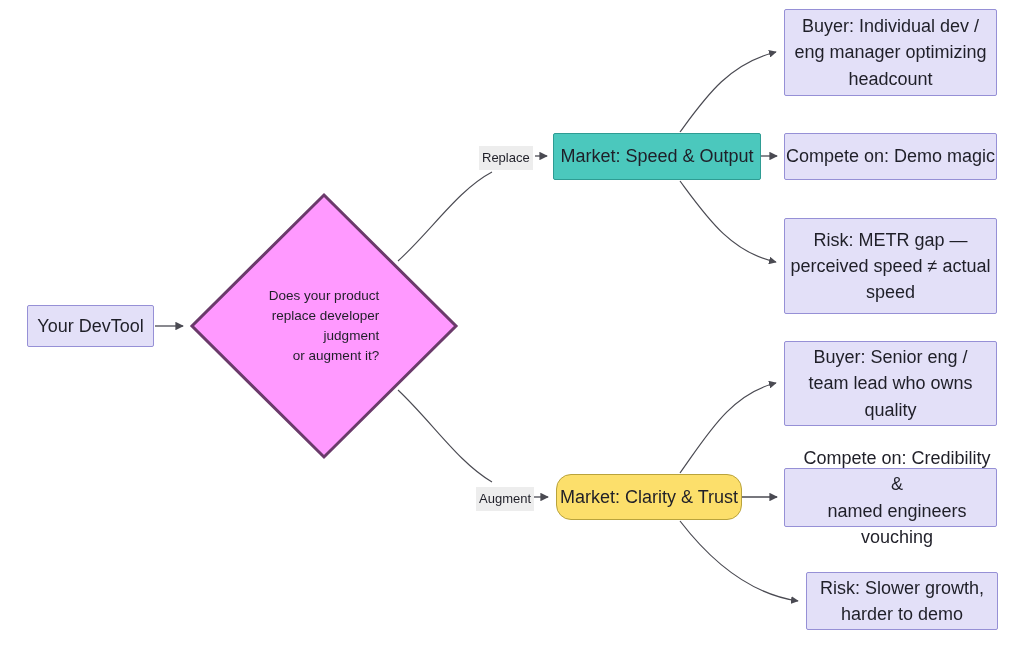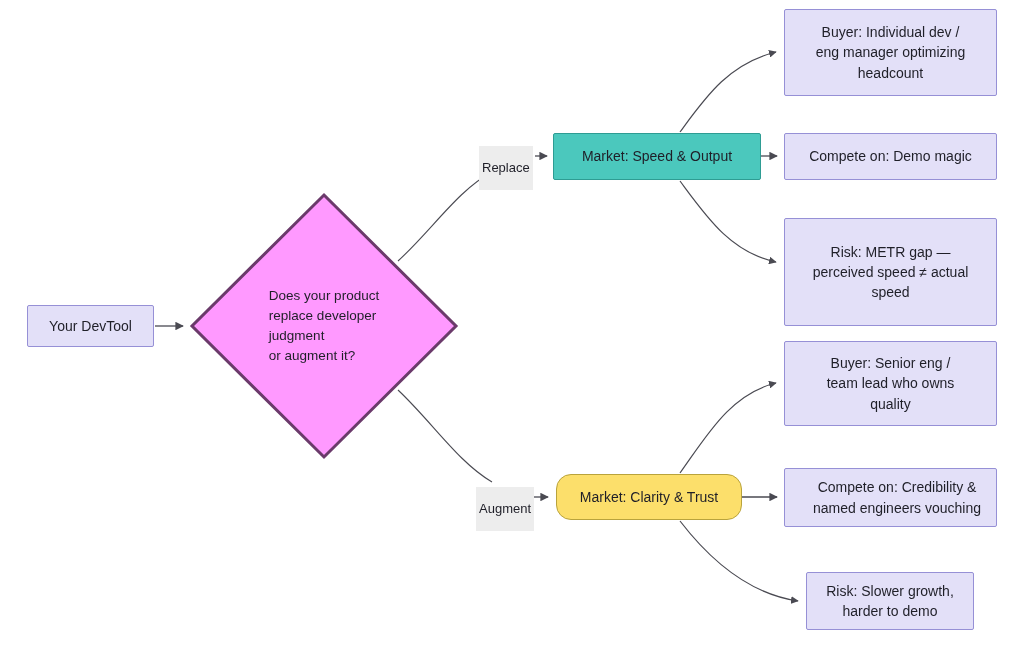--- a/index.html
+++ b/index.html
@@ -22,21 +22,21 @@
     width: 1024px;
     height: 654px;
   }
   .node {
     position: absolute;
     box-sizing: border-box;
     display: flex;
     align-items: center;
     justify-content: center;
     text-align: center;
-    font-size: 14px;
+    font-size: 18px;
     line-height: 1.45;
     color: #1f1f28;
     white-space: pre-line;
     border-radius: 2px;
   }
   .node-lavender {
     background: #E3E0F8;
     border: 1.2px solid #9690D6;
   }
   .node-teal {
@@ -55,34 +55,34 @@
   }
   .diamond-shape {
     position: absolute;
     left: 0; top: 0;
     width: 100%;
     height: 100%;
   }
   .diamond-label {
     position: relative;
     z-index: 2;
-    text-align: left;
+    text-align: right;
     font-size: 13.5px;
     line-height: 1.5;
     color: #1f1f28;
     white-space: pre-line;
     max-width: 170px;
   }
   .edge-label {
     position: absolute;
     background: #EDEDED;
     color: #1f1f28;
     font-size: 13px;
     line-height: 1.2;
-    padding: 14px 3px;
+    padding: 4px 3px;
     white-space: nowrap;
     box-sizing: border-box;
   }
 </style>
 </head>
 <body>
 
 <svg id="canvas" viewBox="0 0 1024 654" xmlns="http://www.w3.org/2000/svg">
   <defs>
     <marker id="arrow" viewBox="0 0 10 10" refX="9" refY="5" markerWidth="6.5" markerHeight="6.5" orient="auto-start-reverse">
@@ -132,42 +132,42 @@
 <div class="node node-lavender" style="left:784px; top:9px; width:213px; height:87px;">
   <span>Buyer: Individual dev /
 eng manager optimizing
 headcount</span>
 </div>
 
 <div class="node node-lavender" style="left:784px; top:133px; width:213px; height:47px;">
   <span>Compete on: Demo magic</span>
 </div>
 
-<div class="node node-lavender" style="left:784px; top:218px; width:213px; height:108px;align-items:center;">
+<div class="node node-lavender" style="left:784px; top:218px; width:213px; height:96px;align-items:center;">
   <span>Risk: METR gap —
 perceived speed ≠ actual
 speed</span>
 </div>
 
 <div class="node node-yellow" style="left:556px; top:474px; width:186px; height:46px;border-radius:15px;">
   <span>Market: Clarity &amp; Trust</span>
 </div>
 
 <div class="node node-lavender" style="left:784px; top:341px; width:213px; height:85px;">
   <span>Buyer: Senior eng /
 team lead who owns
 quality</span>
 </div>
 
 <div class="node node-lavender" style="left:784px; top:468px; width:213px; height:59px;padding-left:13px;">
   <span>Compete on: Credibility &amp;
 named engineers vouching</span>
 </div>
 
-<div class="node node-lavender" style="left:806px; top:572px; width:168px; height:58px;">
+<div class="node node-lavender" style="left:806px; top:572px; width:192px; height:58px;">
   <span>Risk: Slower growth,
 harder to demo</span>
 </div>
 
 <div class="edge-label" style="left:479px; top:146px;">
   <span>Replace</span>
 </div>
 
 <div class="edge-label" style="left:476px; top:487px;">
   <span>Augment</span>

